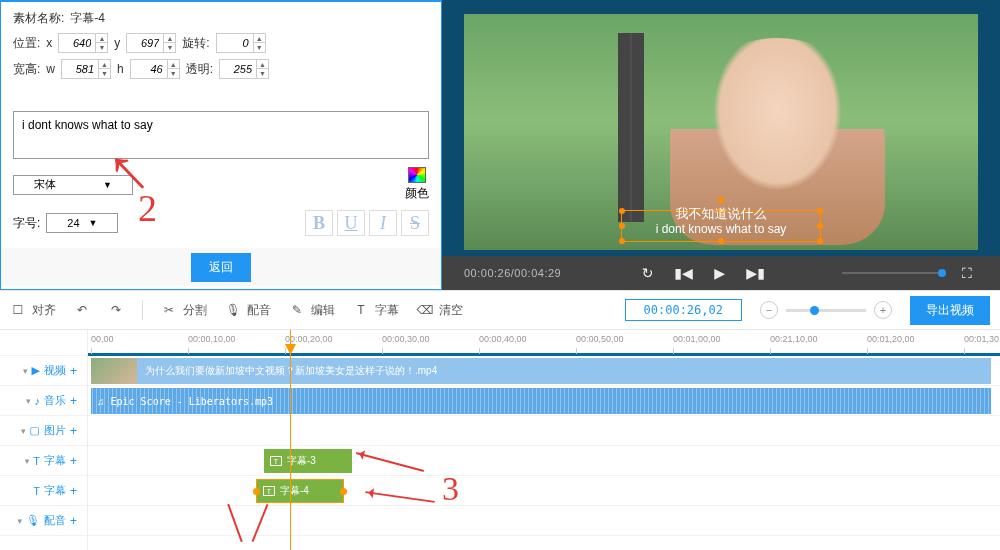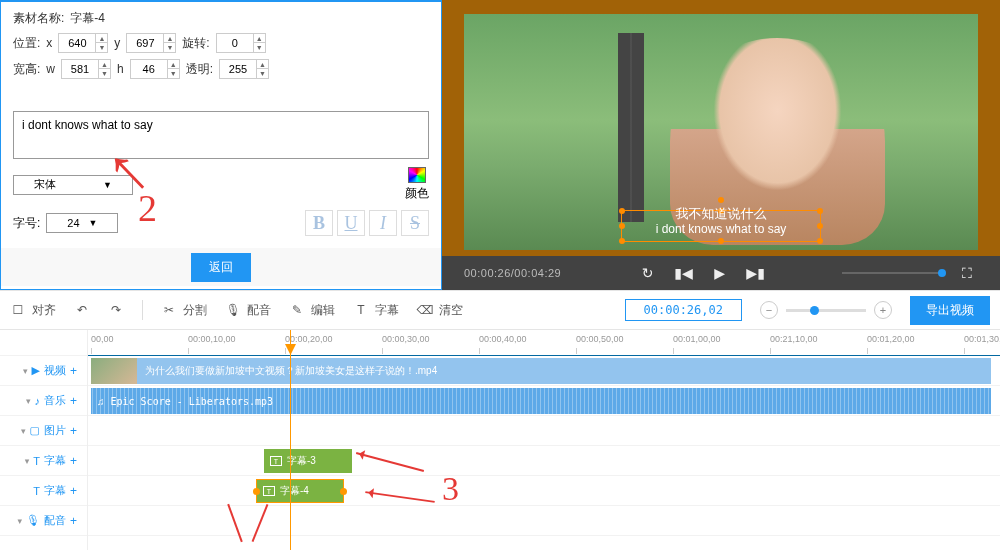--- a/index.html
+++ b/index.html
@@ -6,21 +6,21 @@
     body { width: 1000px; height: 550px; background: #fff; font-size: 12px; overflow: hidden; position: relative; }
     
     .top-pane { display: flex; height: 290px; }
     
     
     .props-panel { width: 442px; background: #fff; border: 1px solid #2196f3; border-top: 2px solid #2196f3; padding: 0; }
     .props-inner { padding: 8px 12px; }
     .prop-row { display: flex; align-items: center; gap: 6px; margin-bottom: 6px; font-size: 12px; color: #333; }
     .prop-row label { white-space: nowrap; }
     .num-input { display: inline-flex; align-items: center; border: 1px solid #ccc; height: 20px; }
-    .num-input input { width: 36px; height: 18px; border: none; text-align: center; padding: 0 4px; font-size: 11px; outline: none; }
+    .num-input input { width: 36px; height: 18px; border: none; text-align: right; padding: 0 4px; font-size: 11px; outline: none; font-style: italic; }
     .num-input .spinners { display: flex; flex-direction: column; }
     .num-input .spinner { width: 12px; height: 9px; border-left: 1px solid #ccc; display: flex; align-items: center; justify-content: center; font-size: 7px; cursor: pointer; color: #666; }
     .num-input .spinner:first-child { border-bottom: 1px solid #ccc; }
     
     .text-area-box { margin: 18px 12px 8px; border: 1px solid #999; height: 48px; padding: 6px 8px; font-size: 12px; }
     
     .font-row { display: flex; align-items: center; margin: 8px 12px; justify-content: space-between; }
     .font-select { border: 1px solid #999; height: 20px; width: 120px; display: flex; align-items: center; justify-content: space-between; padding: 0 20px; font-size: 11px; cursor: pointer; }
     .font-select .arrow { font-size: 9px; }
     .color-btn { display: flex; flex-direction: column; align-items: center; gap: 2px; cursor: pointer; }
@@ -30,21 +30,21 @@
     .size-left { display: flex; align-items: center; gap: 6px; }
     .style-btns { display: flex; gap: 4px; }
     .style-btn { width: 28px; height: 26px; border: 1px solid #ddd; display: flex; align-items: center; justify-content: center; font-family: serif; font-size: 18px; color: #a9c3e0; cursor: pointer; }
     .style-bold { font-weight: bold; }
     .style-italic { font-style: italic; }
     
     .return-bar { background: #f8f8f8; height: 38px; display: flex; align-items: center; justify-content: center; margin-top: 12px; }
     .return-btn { background: #2196f3; color: #fff; border: none; padding: 6px 18px; font-size: 12px; cursor: pointer; }
     
     
-    .preview-panel { flex: 1; background: #a16207; display: flex; flex-direction: column; position: relative; }
+    .preview-panel { flex: 1; background: #0c4a6e; display: flex; flex-direction: column; position: relative; }
     .video-area { flex: 1; background: #2e2e2e; margin: 14px 22px 6px; position: relative; overflow: hidden; }
     .video-sim { position: absolute; inset: 0; background: linear-gradient(180deg, #6ba565 0%, #8bbd7a 45%, #7aab6e 65%, #5a8a52 100%); }
     .video-person { position: absolute; right: 18%; top: 10%; width: 42%; height: 88%; background: radial-gradient(ellipse at 50% 35%, #f5d5c0 0%, #e8c4a8 38%, transparent 42%), linear-gradient(180deg, transparent 44%, #d4a58a 44%, #b88560 100%); border-radius: 50% 50% 20% 20%; }
     .video-tree { position: absolute; left: 30%; top: 8%; width: 5%; height: 80%; background: linear-gradient(90deg, #444 45%, #555 50%, #444 55%); }
     .subtitle-overlay { position: absolute; bottom: 12px; left: 50%; transform: translateX(-50%); color: #fff; text-align: center; font-size: 12px; line-height: 1.3; }
     .subtitle-overlay .line1 { font-size: 13px; }
     .subtitle-box { position: absolute; bottom: 8px; left: 50%; transform: translateX(-50%); width: 200px; height: 32px; border: 1px solid #ff8c00; }
     .subtitle-box .handle { position: absolute; width: 6px; height: 6px; background: #ff8c00; border-radius: 50%; }
     .subtitle-box .h-tl { top: -3px; left: -3px; } .subtitle-box .h-tr { top: -3px; right: -3px; }
     .subtitle-box .h-bl { bottom: -3px; left: -3px; } .subtitle-box .h-br { bottom: -3px; right: -3px; }
@@ -76,21 +76,21 @@
     
     .timeline { display: flex; height: 220px; }
     .track-labels { width: 88px; border-right: 1px solid #eee; }
     .track-label { height: 30px; display: flex; align-items: center; justify-content: flex-end; gap: 4px; padding-right: 10px; font-size: 11px; color: #2196f3; border-bottom: 1px solid #f2f2f2; }
     .track-label.ruler { height: 26px; }
     .track-label .collapse { color: #999; font-size: 9px; cursor: pointer; }
     .track-label .add { color: #2196f3; cursor: pointer; font-size: 12px; }
     .track-label .tl-icon { color: #2196f3; }
     
     .track-area { flex: 1; position: relative; overflow: hidden; }
-    .ruler-row { height: 26px; border-bottom: 1px solid #0369a1; position: relative; font-size: 9px; color: #999; font-family: monospace; }
+    .ruler-row { height: 26px; border-bottom: 3px solid #0369a1; position: relative; font-size: 9px; color: #999; font-family: monospace; }
     .ruler-tick { position: absolute; top: 4px; }
     .ruler-tick::after { content: ''; position: absolute; left: 0; top: 14px; width: 1px; height: 6px; background: #ccc; }
     
     .track-row { height: 30px; border-bottom: 1px solid #f2f2f2; position: relative; }
     .playhead { position: absolute; top: 0; bottom: 0; width: 1px; background: #ff9800; left: 202px; z-index: 10; }
     .playhead::before { content: ''; position: absolute; top: 14px; left: -5px; width: 11px; height: 11px; background: #ff9800; clip-path: polygon(0 0, 100% 0, 50% 100%); }
     
     .clip-video { position: absolute; top: 2px; left: 3px; height: 26px; width: 900px; background: #93c4ee; display: flex; align-items: center; color: #fff; font-size: 10px; overflow: hidden; }
     .clip-video .thumb { width: 46px; height: 26px; background: linear-gradient(135deg, #8aad7e, #d6b896); flex-shrink: 0; }
     .clip-video .label { padding: 0 8px; white-space: nowrap; }

